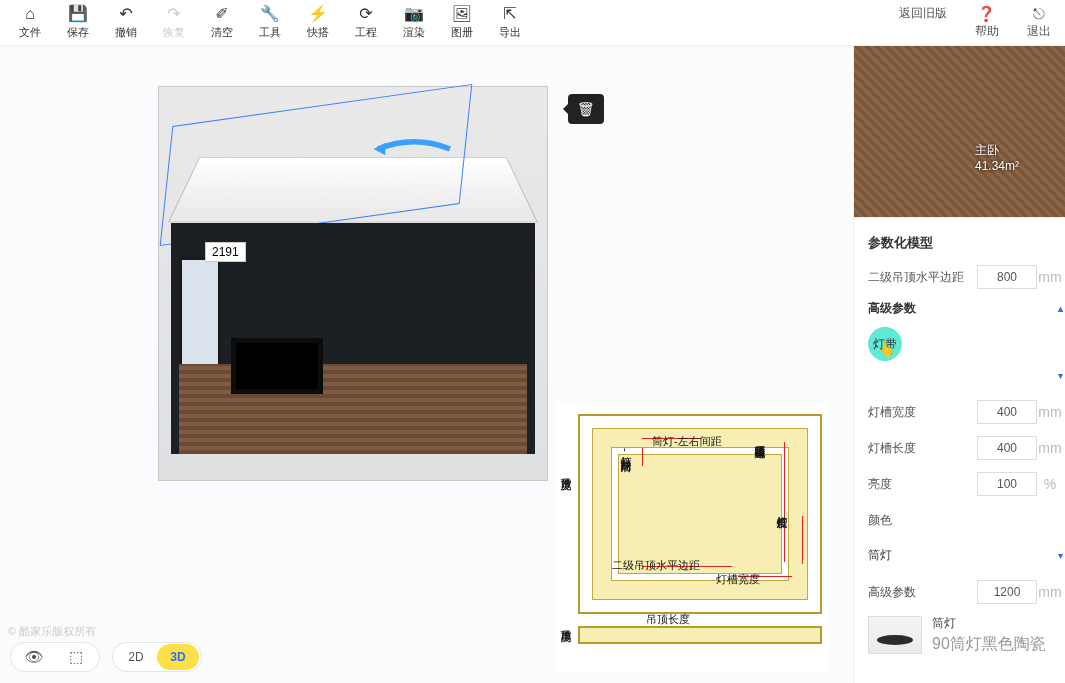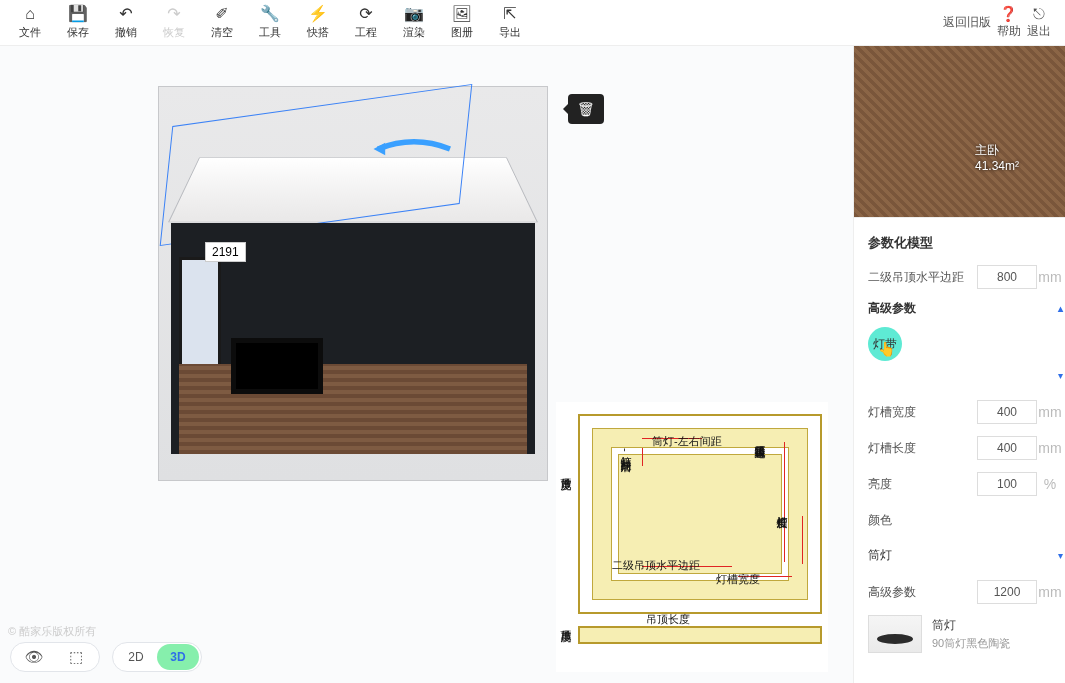--- a/index.html
+++ b/index.html
@@ -5,21 +5,21 @@
 * { box-sizing: border-box; margin: 0; padding: 0; font-family: "Microsoft YaHei", Arial, sans-serif; }
 body { width: 1065px; height: 683px; background: #fff; position: relative; overflow: hidden; }
 
 
 .topbar { height: 46px; display: flex; align-items: center; padding: 0 6px; border-bottom: 1px solid #eee; }
 .tbtn { display: flex; flex-direction: column; align-items: center; width: 48px; height: 42px; justify-content: center; cursor: pointer; color: #333; }
 .tbtn.dis { color: #ccc; }
 .tbtn .ico { font-size: 16px; height: 18px; line-height: 18px; }
 .tbtn .lbl { font-size: 11px; margin-top: 2px; }
 .top-spacer { flex: 1; }
-.top-right { display: flex; align-items: center; gap: 6px; padding-right: 8px; color: #555; font-size: 12px; }
+.top-right { display: flex; align-items: flex-start; gap: 28px; padding-right: 8px; color: #555; font-size: 12px; }
 .top-right .rbtn { display: flex; flex-direction: column; align-items: center; cursor: pointer; }
 
 
 .main { position: absolute; top: 46px; bottom: 0; left: 0; right: 0; display: flex; }
 .canvas-area { flex: 1; position: relative; background: #fafbfc; overflow: hidden; }
 .sidepanel { width: 212px; border-left: 1px solid #eee; background: #fff; display: flex; flex-direction: column; }
 
 
 .room { position: absolute; left: 158px; top: 40px; width: 390px; height: 395px; background: linear-gradient(#e9e9ea,#dfe0e2); border: 1px solid #c7c8cb; }
 .room::before { content: ""; position: absolute; left: 26px; top: 44px; right: 26px; height: 110px; background: linear-gradient(#fff, #e9e8e8); border: 1px solid #b9bbc0; transform: perspective(500px) rotateX(55deg); }
@@ -44,21 +44,21 @@
 .dtxt { position:absolute; font-size:11px; color:#111; }
 .dtxt.v { writing-mode:vertical-rl; }
 .redline{position:absolute;background:#e02424;}
 .redlineV{position:absolute;background:#e02424;width:1px;}
 
 
 .wm { position:absolute; left:8px; bottom:44px; font-size:11px; color:#ccc; }
 .bbar { position:absolute; left:10px; bottom:10px; height:32px; display:flex; align-items:center; gap:12px;}
 .bgrp { display:flex; background:#fff; border:1px solid #e2e5ea; border-radius:16px; height:30px; align-items:center; padding:2px;}
 .bgrp .bb { width:42px; height:26px; display:flex; align-items:center; justify-content:center; font-size:12px; color:#555; cursor:pointer; border-radius:13px;}
-.bgrp .bb.active{background:#86efac;color:#2f6fe8;font-weight:bold;}
+.bgrp .bb.active{background:#fde047;color:#2f6fe8;font-weight:bold;}
 .bgrp .bb.ic{font-size:15px;}
 
 
 .minimap { height:172px; background: linear-gradient(45deg,#7a563b 25%,#8b6546 25%,#8b6546 50%,#7a563b 50%,#7a563b 75%,#8b6546 75%); background-size:10px 10px; position:relative; border-bottom:1px solid #eee;}
 .minimap .room-lbl{position:absolute;right:46px;bottom:44px;color:#fff;font-size:12px;text-shadow:0 0 3px #000;}
 .panel-body { flex:1; overflow-y:auto; padding:10px 2px 10px 14px; font-size:12px; color:#555;}
 .sec-title { font-weight:bold; color:#333; margin:6px 0 10px; font-size:13px;}
 .sec-row { display:flex; align-items:center; height:30px; margin-bottom:6px;}
 .sec-row .rl { flex:1; }
 .sec-row .rv { width:60px; border:1px solid #ddd; height:24px; text-align:center; font-size:12px; color:#555; background:#fff;}
@@ -66,21 +66,21 @@
 .sec-head { display:flex; align-items:center; justify-content:space-between; color:#333; font-weight:bold; margin:8px 0 10px; cursor:pointer;}
 .sec-head .caret{color:#2f6fe8;font-size:10px;}
 .badge { display:inline-flex; align-items:center; justify-content:center; width:34px; height:34px; background:#5eead4; color:#333; border-radius:50%; font-size:12px; margin-bottom:8px; position:relative;}
 .cursor-hand{position:absolute;left:10px;top:14px;font-size:14px;pointer-events:none;}
 .drop-row{display:flex;align-items:center;justify-content:space-between;height:28px;color:#333;cursor:pointer;margin-bottom:8px;}
 .drop-row .dcaret{color:#2f6fe8;font-size:10px;}
 .thumb-row{display:flex;gap:10px;align-items:center;margin-top:8px;}
 .thumb{width:54px;height:38px;background:linear-gradient(#f5f5f5,#eaeaea);border:1px solid #ddd;position:relative;}
 .thumb::after{content:"";position:absolute;left:8px;right:8px;top:18px;height:10px;border-radius:50%;background:#2b2b2b;}
 .thumb-txt .t1{font-size:12px;color:#444;}
-.thumb-txt .t2{font-size:11px;color:#999;margin-top:2px;}
+.thumb-txt .t2{font-size:16px;color:#999;margin-top:2px;}
 
 .panel-body::-webkit-scrollbar{width:6px;}
 .panel-body::-webkit-scrollbar-thumb{background:#ddd;border-radius:3px;}
 </style>
 </head>
 <body>
 
 <div class="topbar">
   <div class="tbtn">
       <span class="ico">⌂</span>

